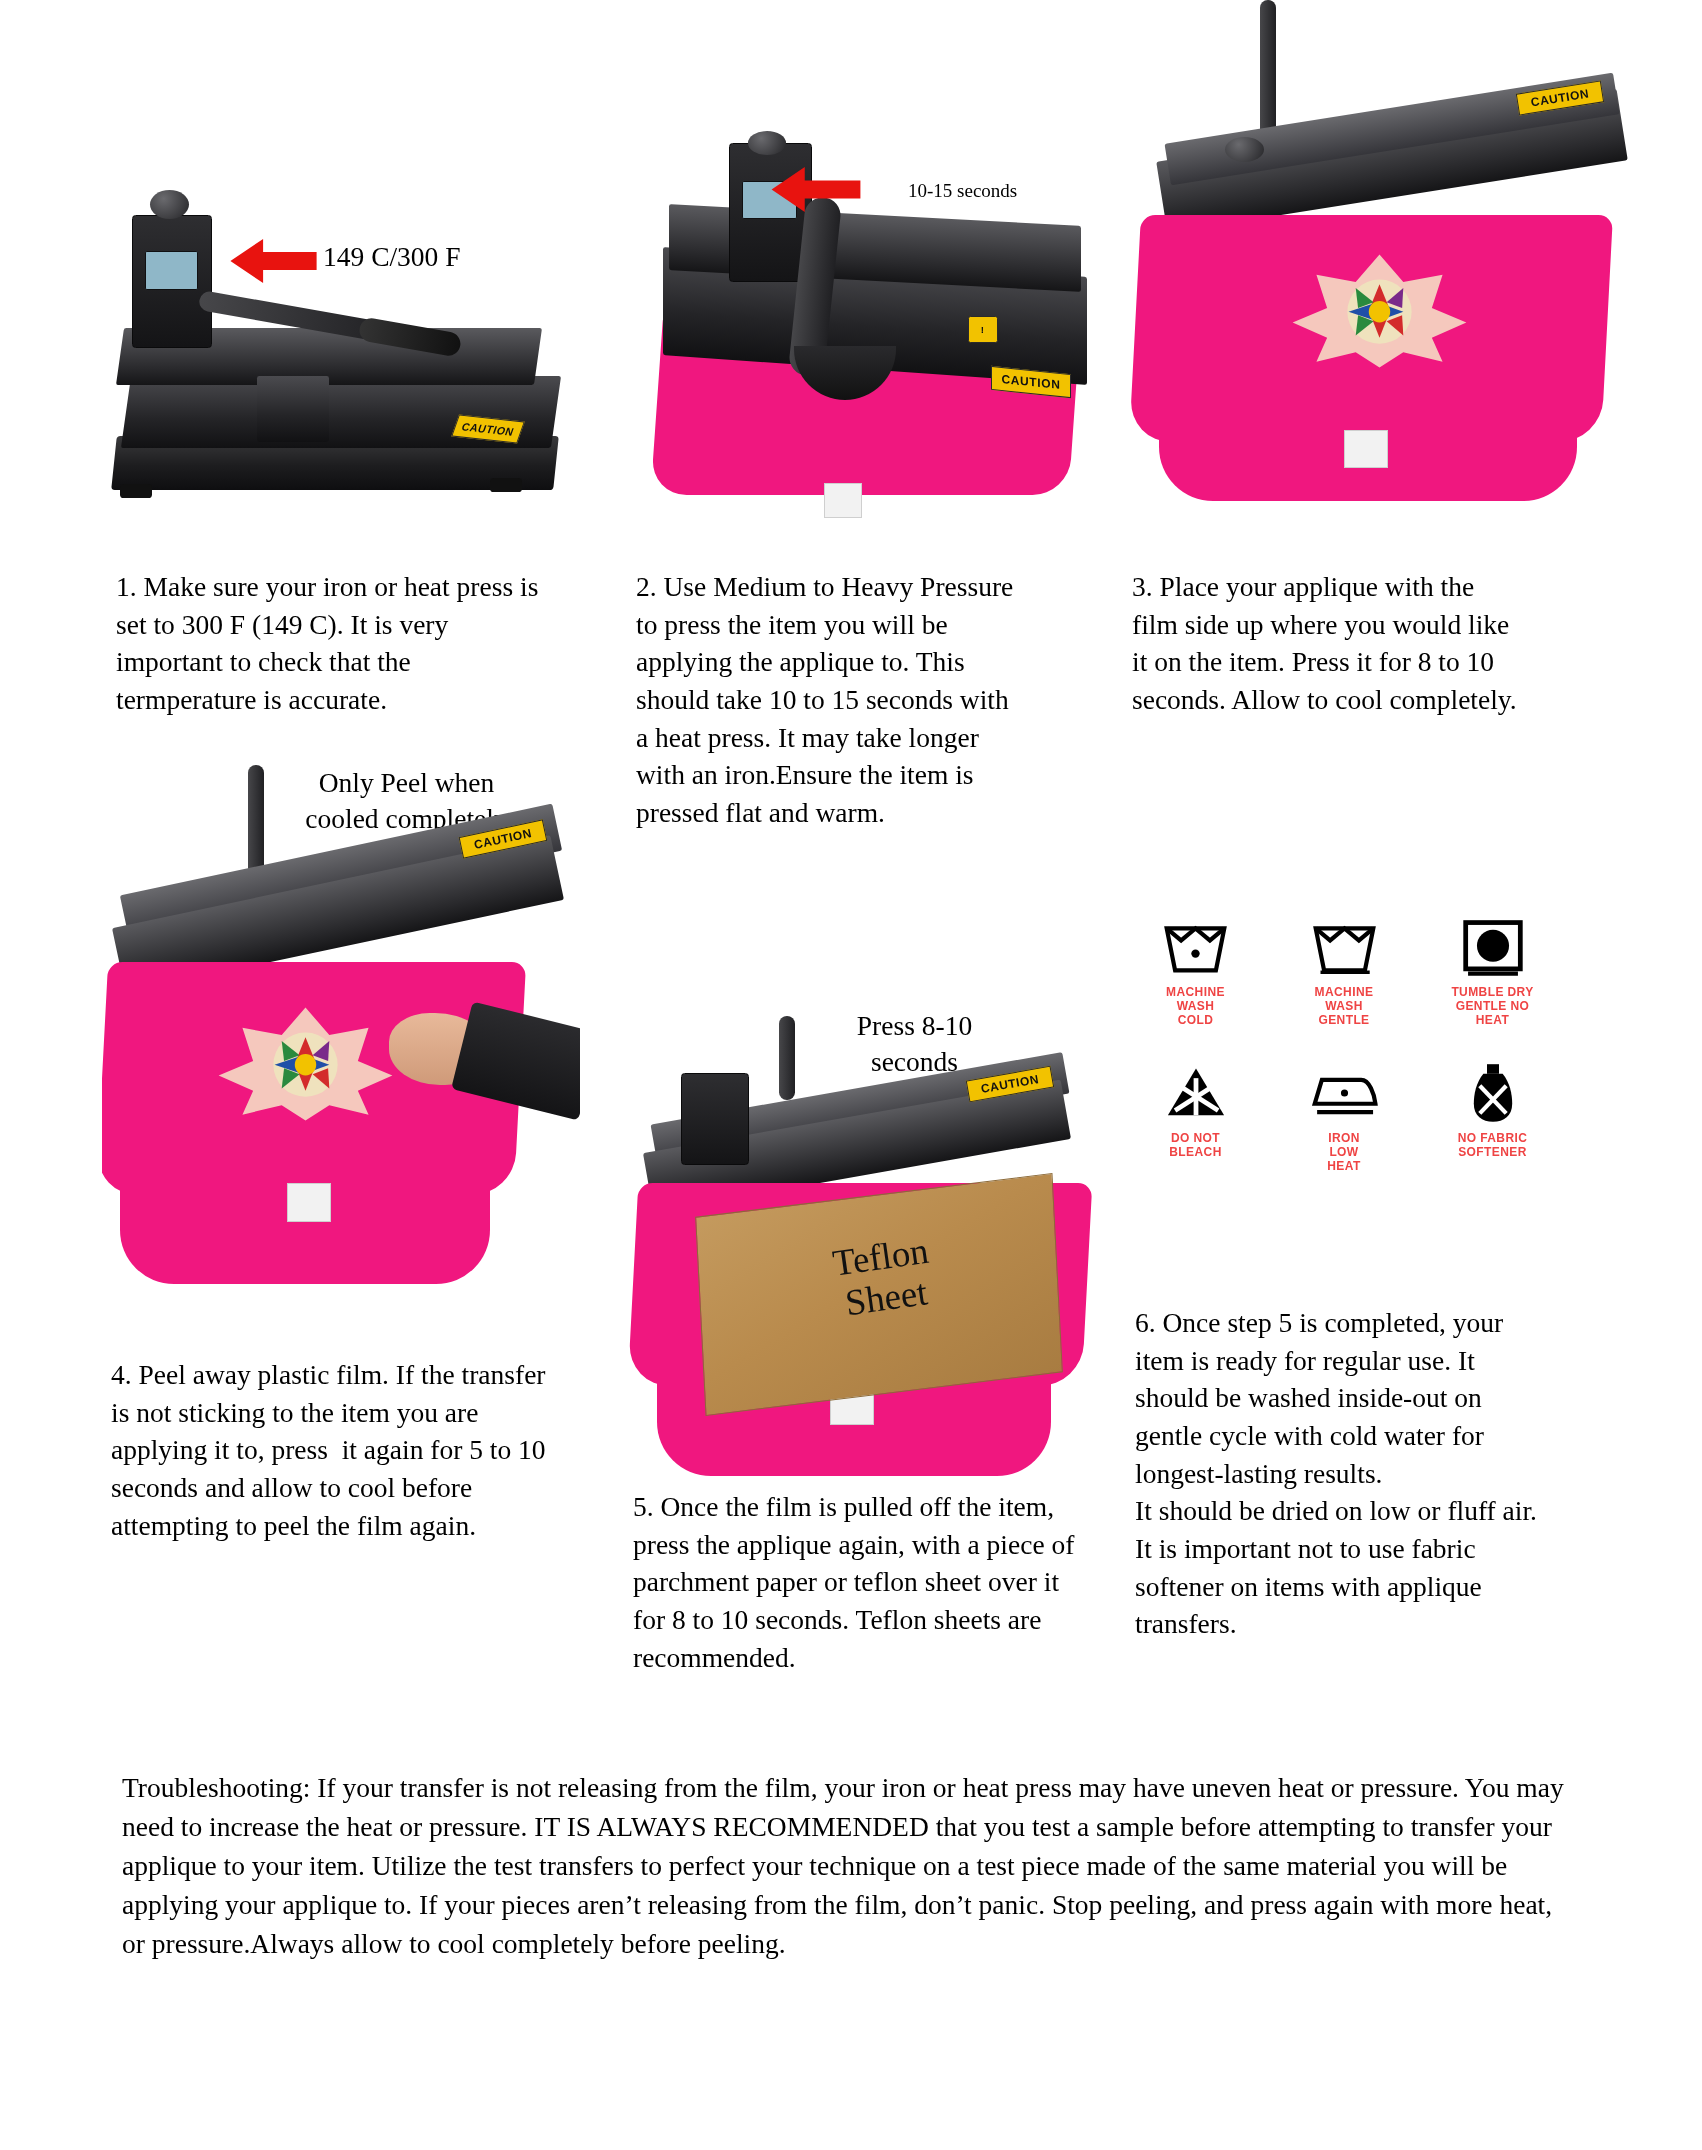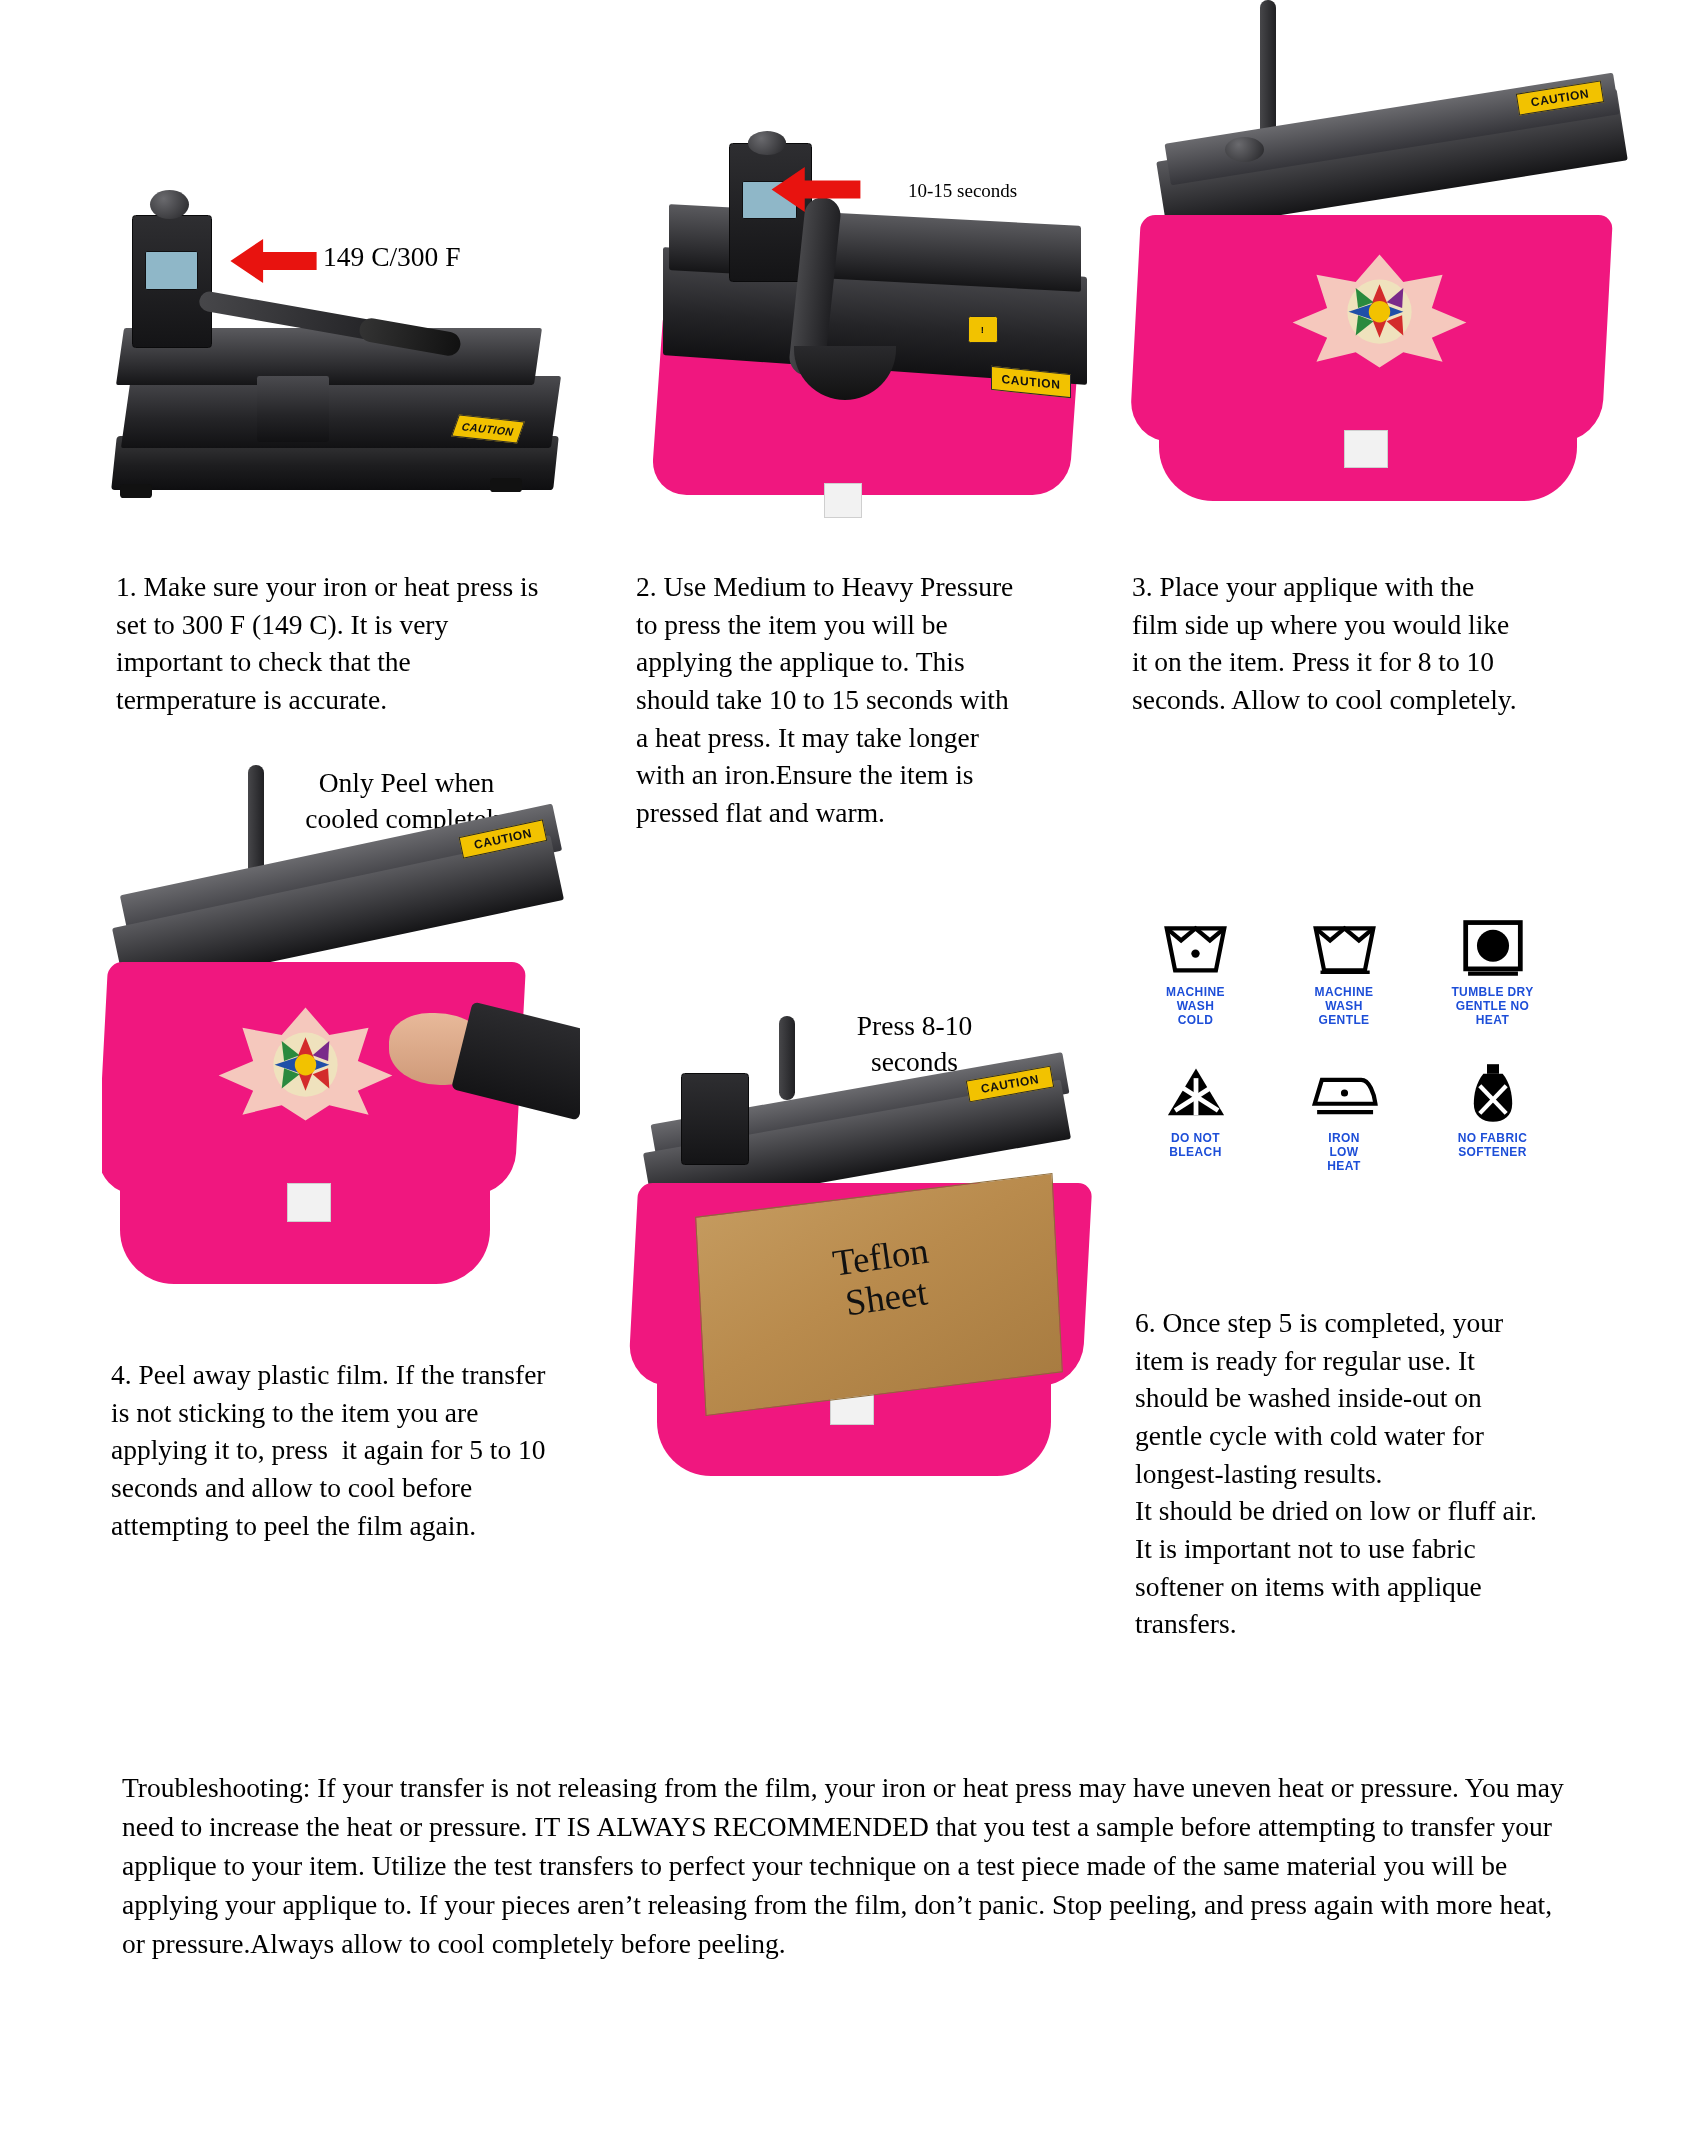--- a/index.html
+++ b/index.html
@@ -143,21 +143,21 @@
   }
   .care-label {
     margin-top: 4.8px;
     font-family: "Liberation Sans", sans-serif;
     font-size: 12px;
     font-weight: bold;
     line-height: 1.18;
     letter-spacing: 0.4px;
     text-align: center;
     white-space: pre-line;
-    color: #1d4ed8;
+    color: #ef4444;
   }
 
   
   .footer {
     position: absolute;
     font-family: "Liberation Serif", serif;
     font-size: 27.5px;
     line-height: 1.42;
     color: #000;
     white-space: pre-wrap;
@@ -416,19 +416,20 @@
             <line x1="62" y1="38" x2="18" y2="84"></line>
           </g>
         </svg>
       </div>
       <div class="care-label">NO FABRIC
 SOFTENER</div>
     </div>
   </div>
 
   <div class="step-text" style="left:111px; top:1332px; width:454px;margin-top:24px;">4. Peel away plastic film. If the transfer is not sticking to the item you are applying it to, press  it again for 5 to 10 seconds and allow to cool before attempting to peel the film again.</div>
+  <div class="step-text" style="left:633px; top:1488px; width:454px;">5. Once the film is pulled off the item, press the applique again, with a piece of parchment paper or teflon sheet over it for 8 to 10 seconds. Teflon sheets are recommended.</div>
   <div class="step-text" style="left:1135px; top:1304px; width:418px;">6. Once step 5 is completed, your item is ready for regular use. It should be washed inside-out on gentle cycle with cold water for longest-lasting results.
 It should be dried on low or fluff air. It is important not to use fabric softener on items with applique transfers.</div>
 
   <div class="footer" style="left:122px; top:1768px; width:1458px;">Troubleshooting: If your transfer is not releasing from the film, your iron or heat press may have uneven heat or pressure. You may need to increase the heat or pressure. IT IS ALWAYS RECOMMENDED that you test a sample before attempting to transfer your applique to your item. Utilize the test transfers to perfect your technique on a test piece made of the same material you will be applying your applique to. If your pieces aren’t releasing from the film, don’t panic. Stop peeling, and press again with more heat, or pressure.Always allow to cool completely before peeling.</div>
 
 </div>
 
 
 </body></html>

